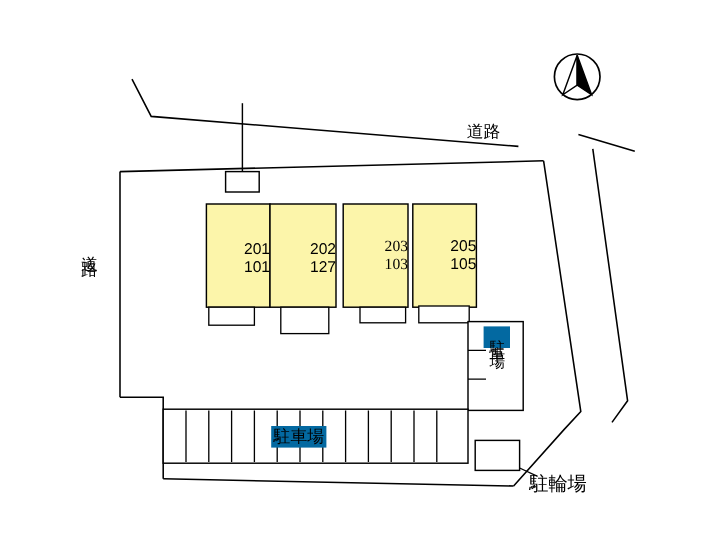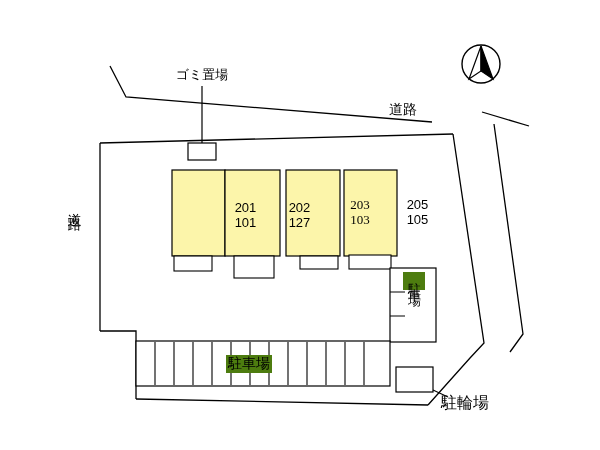--- a/index.html
+++ b/index.html
@@ -10,26 +10,25 @@
     font-family:"Liberation Sans","DejaVu Sans",sans-serif;
     color:#000;
     overflow:hidden;
   }
   .stage svg{position:absolute;left:0;top:0;}
   .lbl{position:absolute;white-space:nowrap;}
   .v{writing-mode:vertical-rl;text-orientation:upright;}
   .building-label{
     position:absolute;
     white-space:pre-line;
-    text-align:center;
+    text-align:right;
     font-size:13px;
     line-height:15px;
-    margin-left:47px;
   }
-  .bg-white{background:#4d7c0f;padding:0 2px;}
+  .bg-white{background:#0369a1;padding:0 2px;}
 </style>
 </head>
 <body>
 
 <div class="stage">
 
   <svg width="600" height="450" viewBox="0 0 600 450">
 
     <path d="M110 66 L126 97 L432 122" fill="none" stroke="#000" stroke-width="1.3"></path>
 
@@ -65,21 +64,20 @@
     <rect x="396" y="367" width="37" height="25" fill="#fff" stroke="#000" stroke-width="1.2"></rect>
     <path d="M433 390 L448 397" fill="none" stroke="#000" stroke-width="1.1"></path>
 
     <g>
       <circle cx="481" cy="64" r="19" fill="none" stroke="#000" stroke-width="1.4"></circle>
       <polygon points="481,46 469,79 481,71" fill="#fff" stroke="#000" stroke-width="1.2"></polygon>
       <polygon points="481,46 493,79 481,71" fill="#000" stroke="#000" stroke-width="1.2"></polygon>
     </g>
   </svg>
 
-  <div class="lbl" style="left:170px;top:66px;width:64px;text-align:center;font-size:13px;">ゴミ置場</div>
 
   <div class="lbl" style="left:389px;top:101px;font-size:14px;">道路</div>
 
   <div class="lbl v" style="left:66px;top:202px;font-size:14px;letter-spacing:4px;">道路</div>
 
   <div class="lbl v bg-white" style="left:403px;top:272px;font-size:13px;letter-spacing:6px;">駐車場</div>
 
   <div class="lbl bg-white" style="left:226px;top:355px;font-size:14px;">駐車場</div>
 
   <div class="lbl" style="left:441px;top:393px;font-size:16px;">駐輪場</div>

